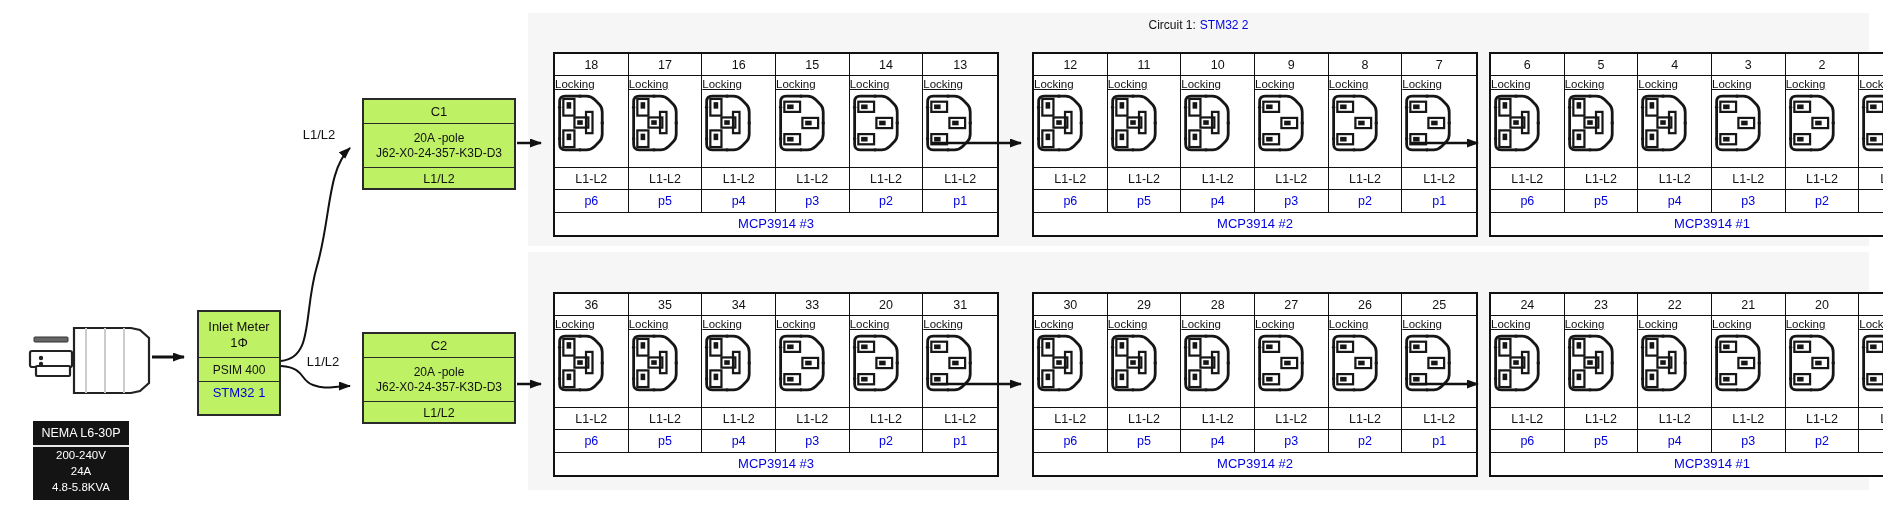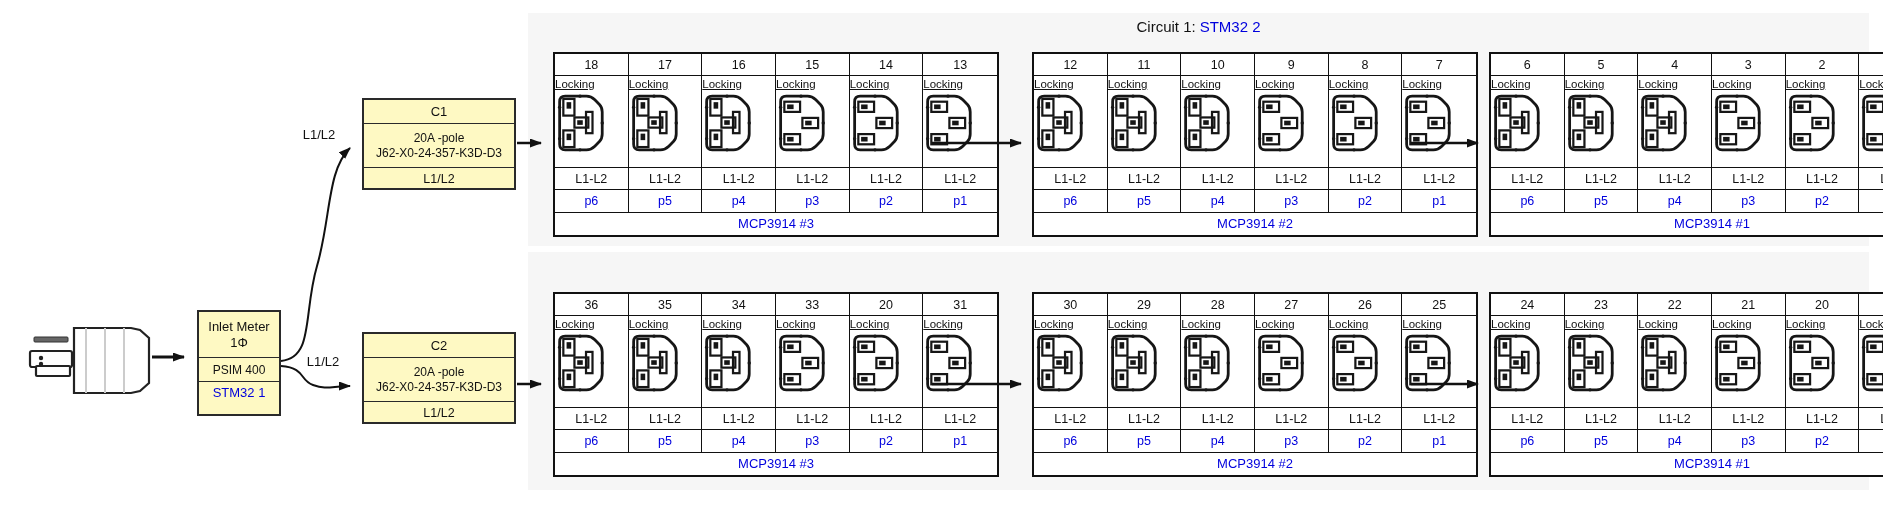--- a/index.html
+++ b/index.html
@@ -5,24 +5,24 @@
   html,body{margin:0;padding:0;background:#ffffff;}
   #canvas{
     position:relative;width:1883px;height:529px;overflow:hidden;
     font-family:"Liberation Sans",sans-serif;color:#111;
     --blue:#0000dd;--panel:#f6f6f6;--ink:#141414;
   }
   .abs{position:absolute;}
   .blue{color:var(--blue);}
   
   .panel{position:absolute;left:528px;width:1341px;background:var(--panel);}
-  .panel-title{position:absolute;top:5px;left:0;width:100%;text-align:center;font-size:15px;}
+  .panel-title{position:absolute;top:5px;left:0;width:100%;text-align:center;font-size:12px;}
   .panel-title .mcu{margin-left:4px;}
   
-  .box{position:absolute;background:#fef9c3;border:2px solid #2a2a2a;box-sizing:border-box;text-align:center;}
+  .box{position:absolute;background:#bef264;border:2px solid #2a2a2a;box-sizing:border-box;text-align:center;}
   .box .row{border-top:1.5px solid #2a2a2a;display:flex;flex-direction:column;justify-content:center;}
   .box .row:first-child{border-top:none;}
   .inlet{left:197px;top:310px;width:84px;height:106px;}
   .inlet .r1{height:45px;font-size:13px;line-height:1.2;}
   .inlet .r2{height:23px;font-size:12px;}
   .inlet .r3{height:20px;font-size:13px;}
   .breaker{left:362px;width:154px;height:92px;}
   .breaker .r1{height:23px;font-size:13px;}
   .breaker .r2{height:43px;font-size:12px;line-height:1.25;}
   .breaker .r3{height:22px;font-size:12.5px;}
@@ -1070,20 +1070,26 @@
     <path d="M46 10 L103 10 L112 12 L121 20 L121 65 L112 73 L103 75 L46 75 Z" fill="#fff" stroke="#222" stroke-width="2.2"></path>
     <line x1="58" y1="10" x2="58" y2="75" stroke="#ccc" stroke-width="2"></line>
     <line x1="77" y1="10" x2="77" y2="75" stroke="#ccc" stroke-width="2"></line>
     <line x1="96" y1="10" x2="96" y2="75" stroke="#ccc" stroke-width="2"></line>
     <rect x="2" y="33" width="42" height="16" rx="2" fill="#fff" stroke="#222" stroke-width="2.2"></rect>
     <rect x="8" y="48" width="34" height="10" rx="1" fill="#fff" stroke="#222" stroke-width="2.2"></rect>
     <circle cx="13" cy="40" r="2.2" fill="#222"></circle>
     <circle cx="13" cy="46" r="2.2" fill="#222"></circle>
   </svg>
 
+  <div class="abs nema">
+    <div class="hdr">NEMA L6-30P</div>
+    <div class="spec">200-240V</div>
+    <div class="spec">24A</div>
+    <div class="spec">4.8-5.8KVA</div>
+  </div>
 
   <div class="box inlet">
     <div class="row r1">
       <span>Inlet Meter</span>
       <span>1Φ</span>
     </div>
     <div class="row r2">PSIM 400</div>
     <div class="row r3 blue">STM32 1</div>
   </div>
 

